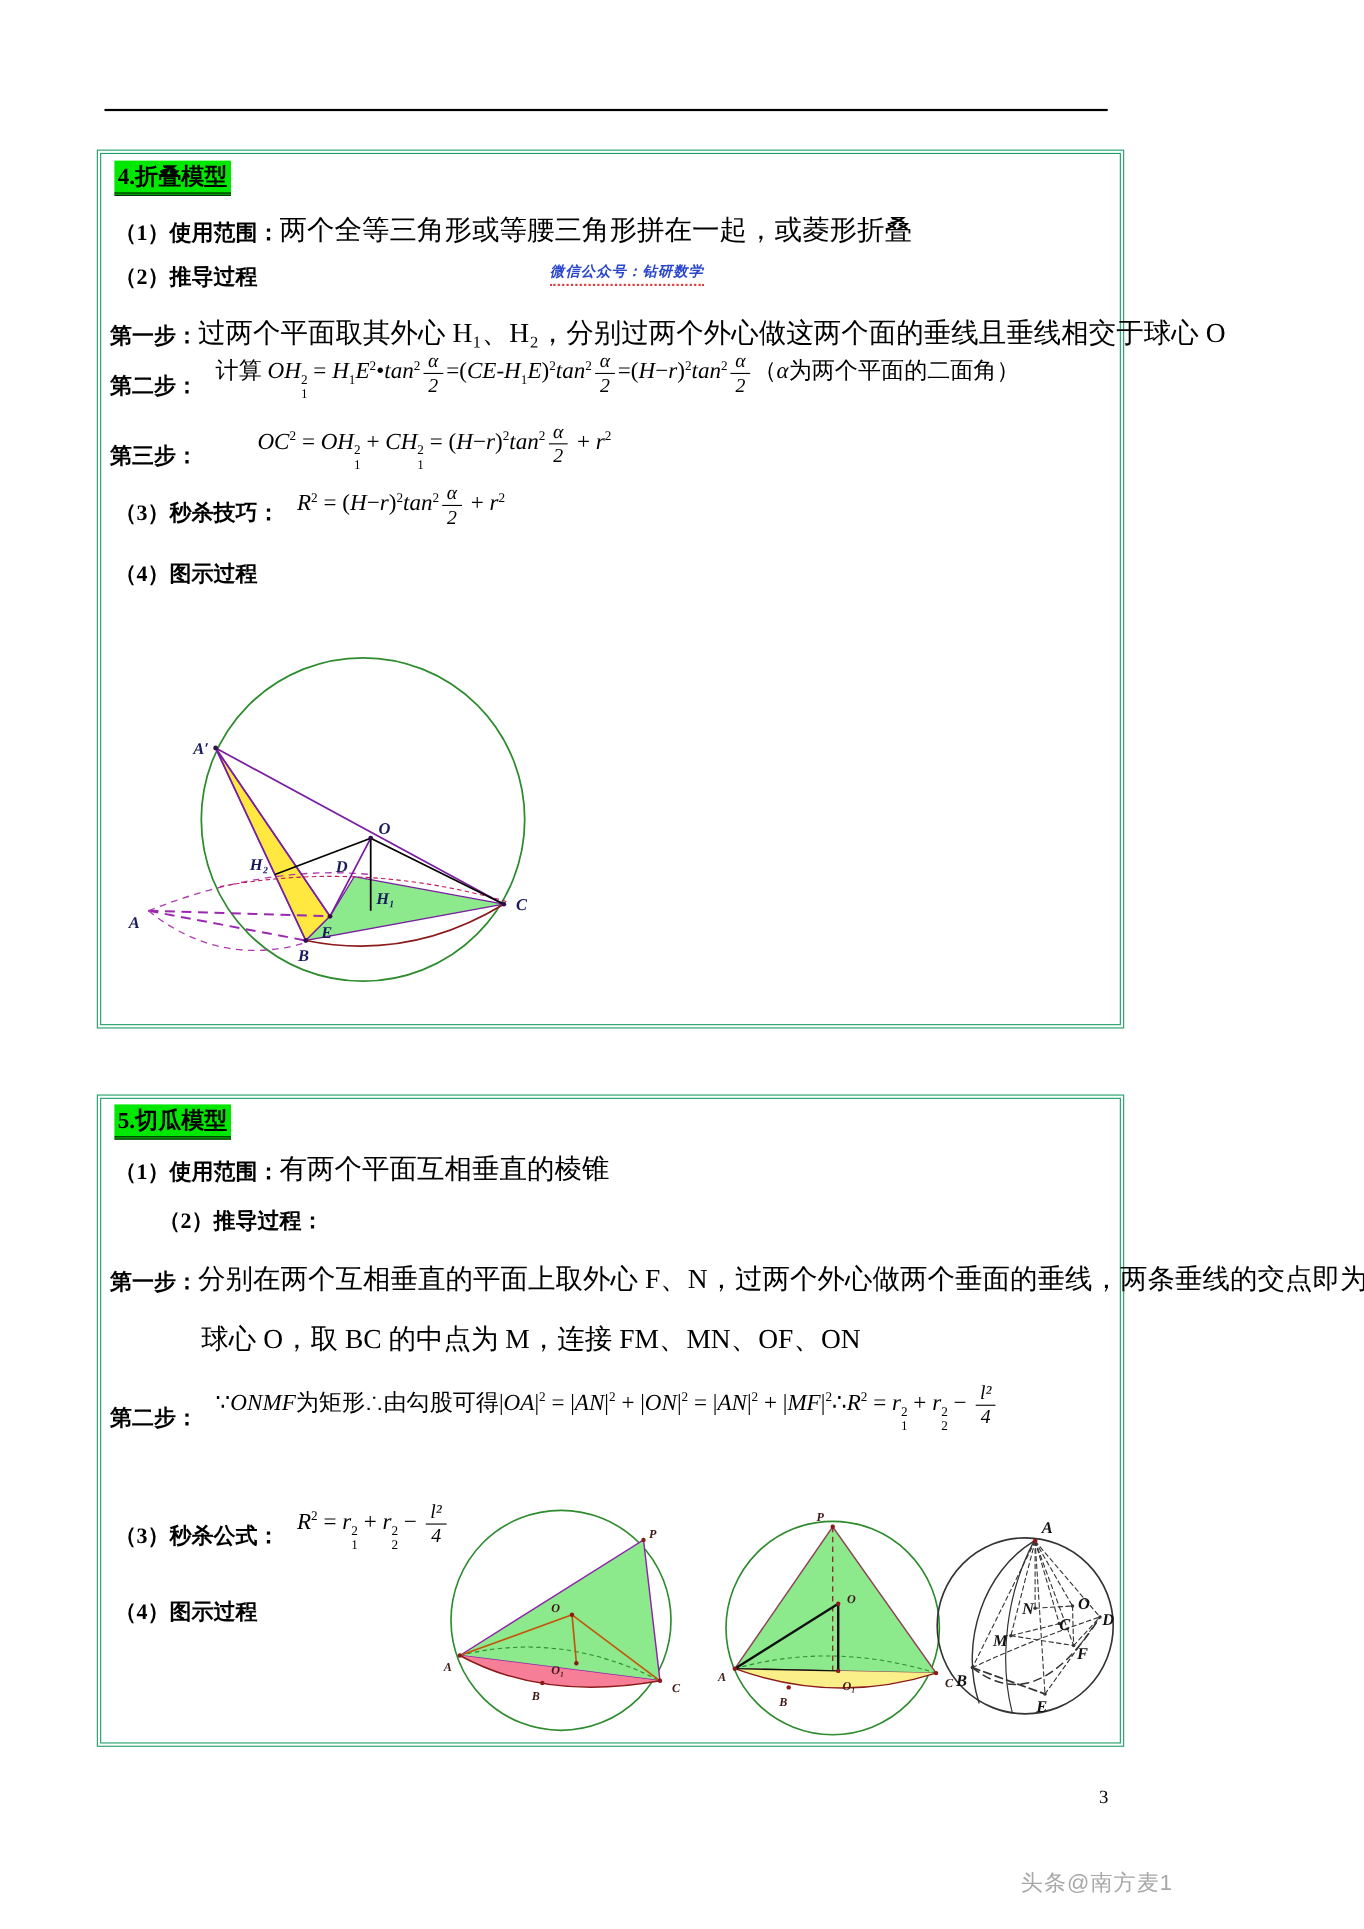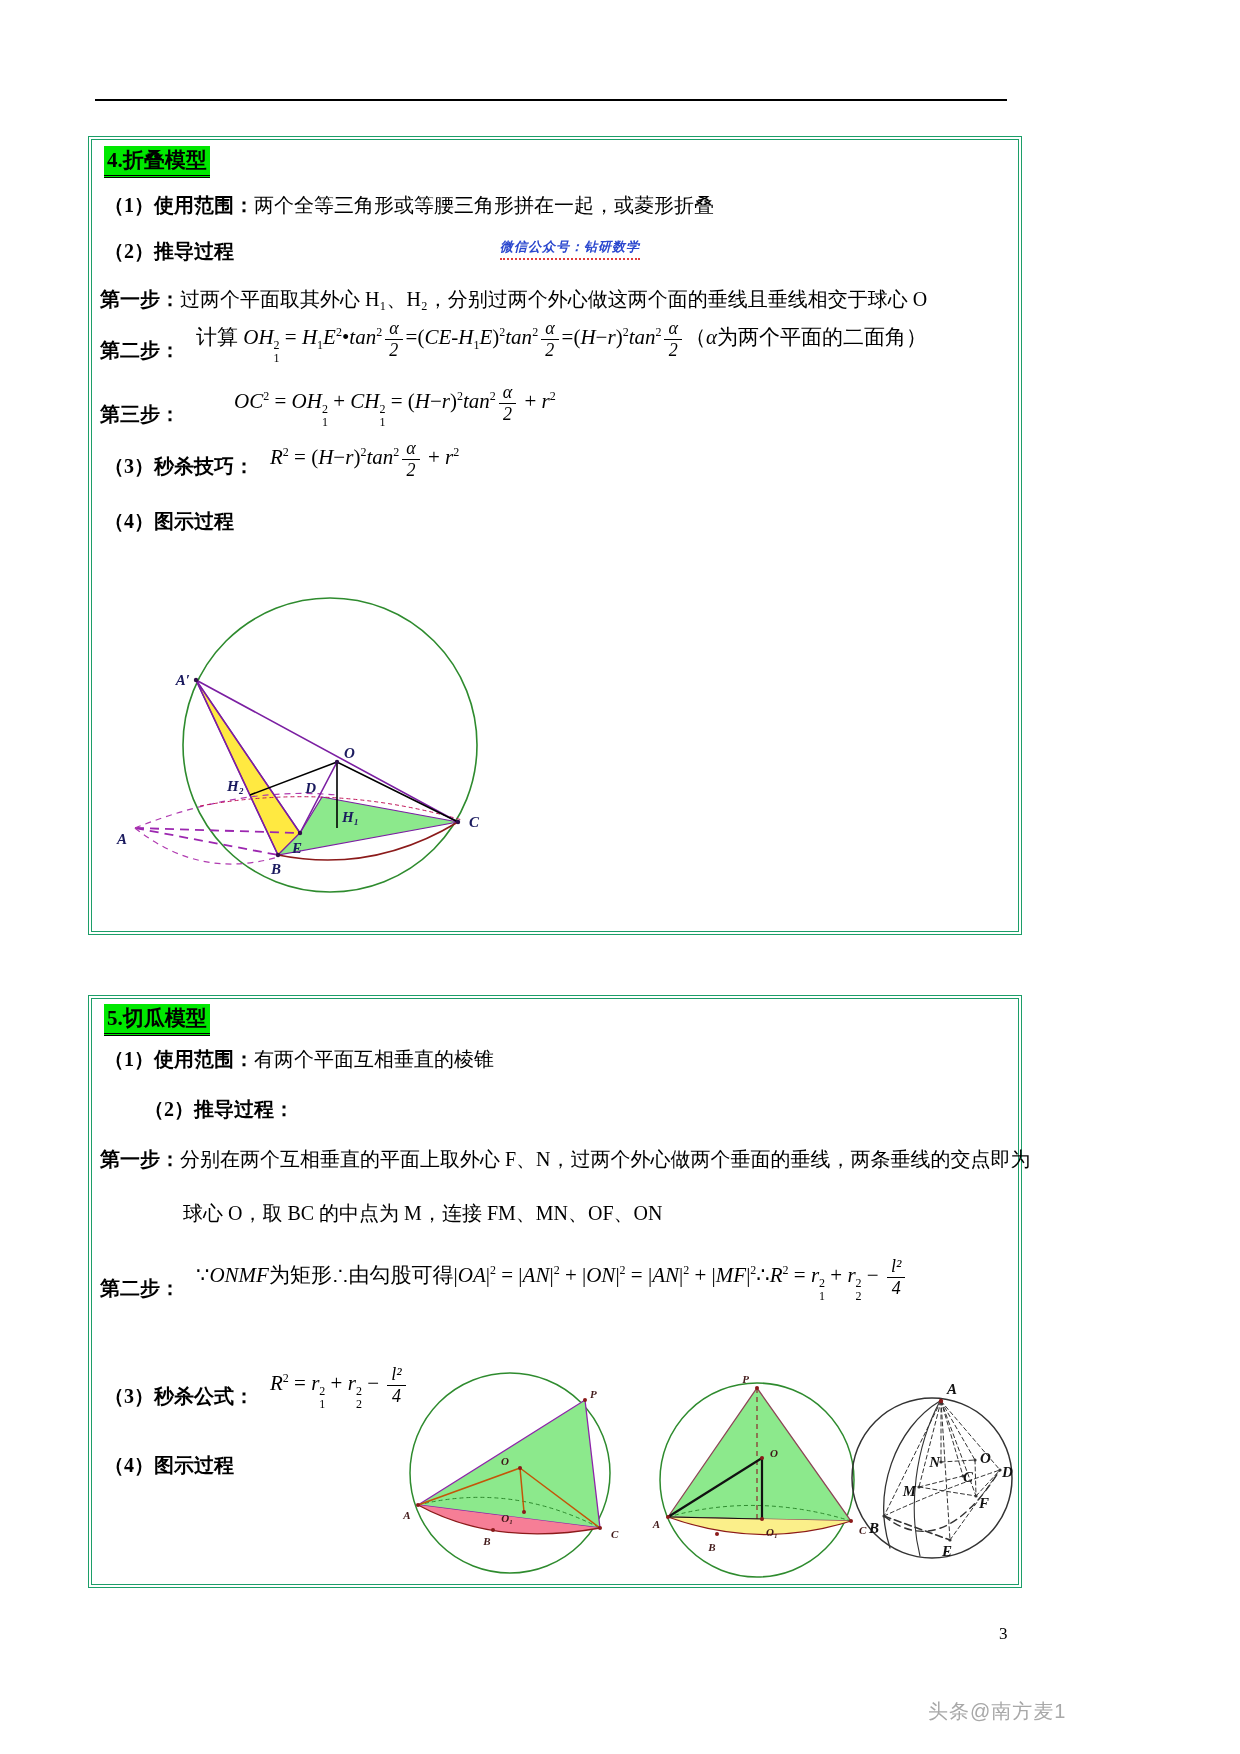--- a/index.html
+++ b/index.html
@@ -6,21 +6,21 @@
   .page{position:relative;width:1240px;height:1754px;background:#ffffff;
         font-family:"Liberation Serif",serif;color:#000;overflow:hidden;margin:0 auto;}
   .toprule{position:absolute;left:95px;top:99px;width:912px;height:2px;background:#000;}
   .mbox{position:absolute;left:88px;width:934px;border:4px double #1C9E68;background:transparent;box-sizing:border-box;}
   #box4{top:136px;height:799px;}
   #box5{top:995px;height:593px;}
   .sec-title{position:absolute;font-size:21px;font-weight:700;background:#00E800;
              border-bottom:3px double #000;padding:0 3px;line-height:1.4;}
   .row{position:absolute;display:flex;align-items:flex-end;white-space:nowrap;}
   .lbl{font-weight:700;font-size:20px;}
-  .txt{font-size:20px;}
+  .txt{font-size:25px;}
   .formula{font-size:21px;display:inline-block;white-space:nowrap;margin-left:16px;}
   .formula .it{font-style:italic;}
   .formula sup,.formula sub{font-size:12px;}
   .ss{display:inline-flex;flex-direction:column;font-size:12px;line-height:1.05;
       vertical-align:-5px;text-align:left;}
   .frac{display:inline-flex;flex-direction:column;align-items:center;line-height:1.15;
         font-size:18px;margin:0 3px;vertical-align:middle;font-style:italic;}
   .frac .fn{border-bottom:1.4px solid #000;padding:0 4px;}
   .wechat{position:absolute;left:500px;top:238px;font-size:13px;font-weight:700;font-style:italic;
           color:#2946CE;border-bottom:2px dotted #E03A3A;padding-bottom:2px;letter-spacing:1px;}

